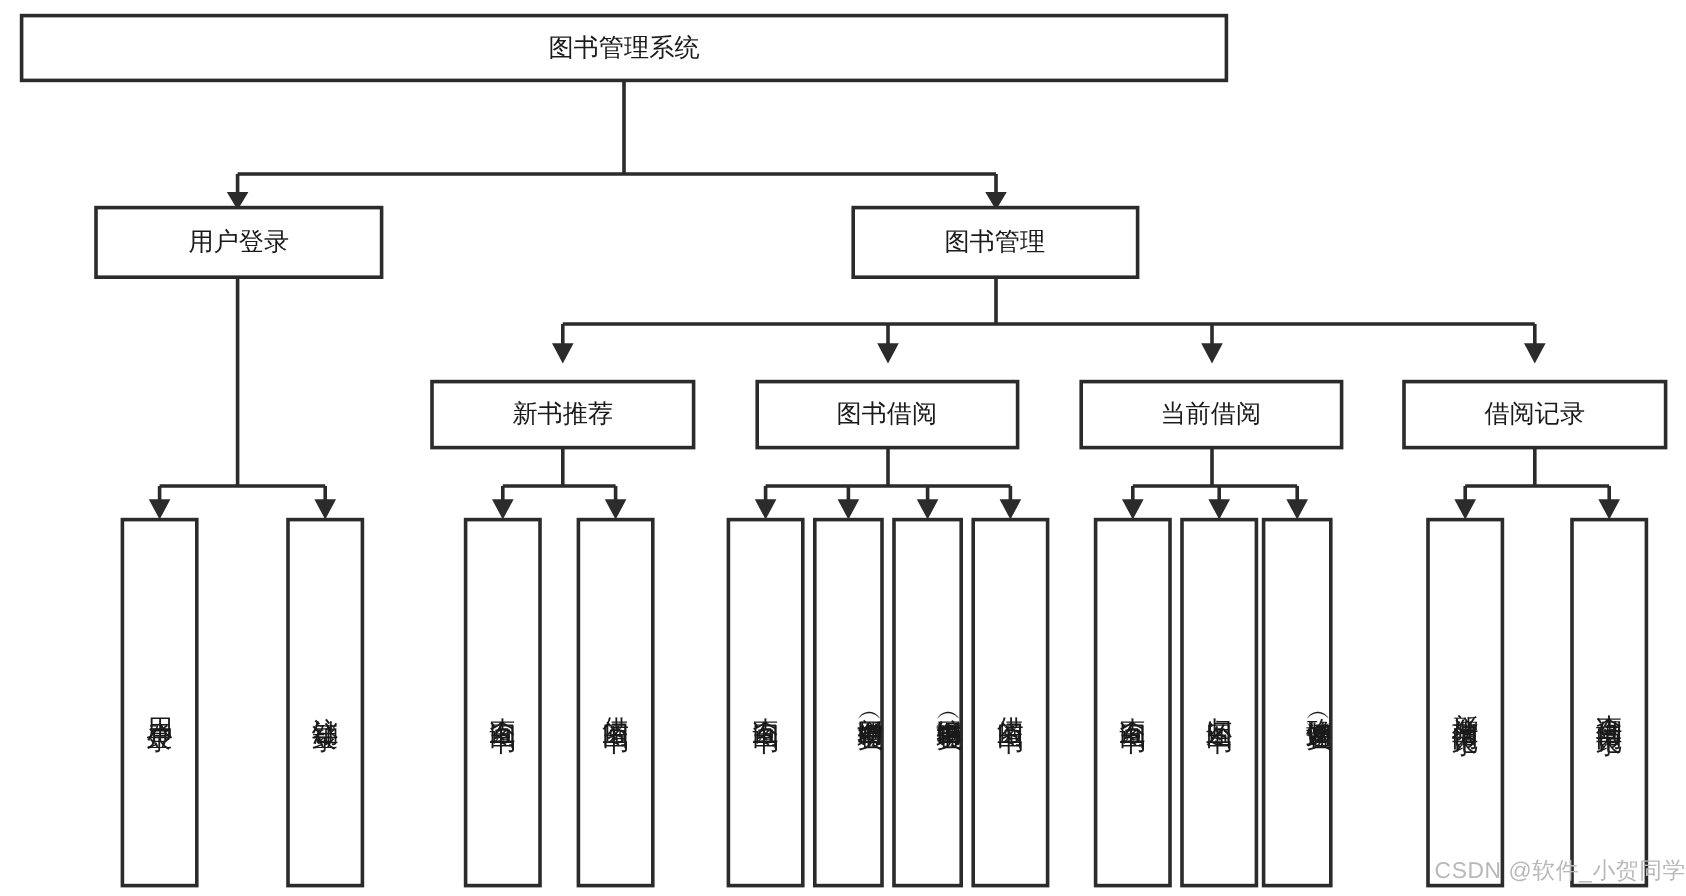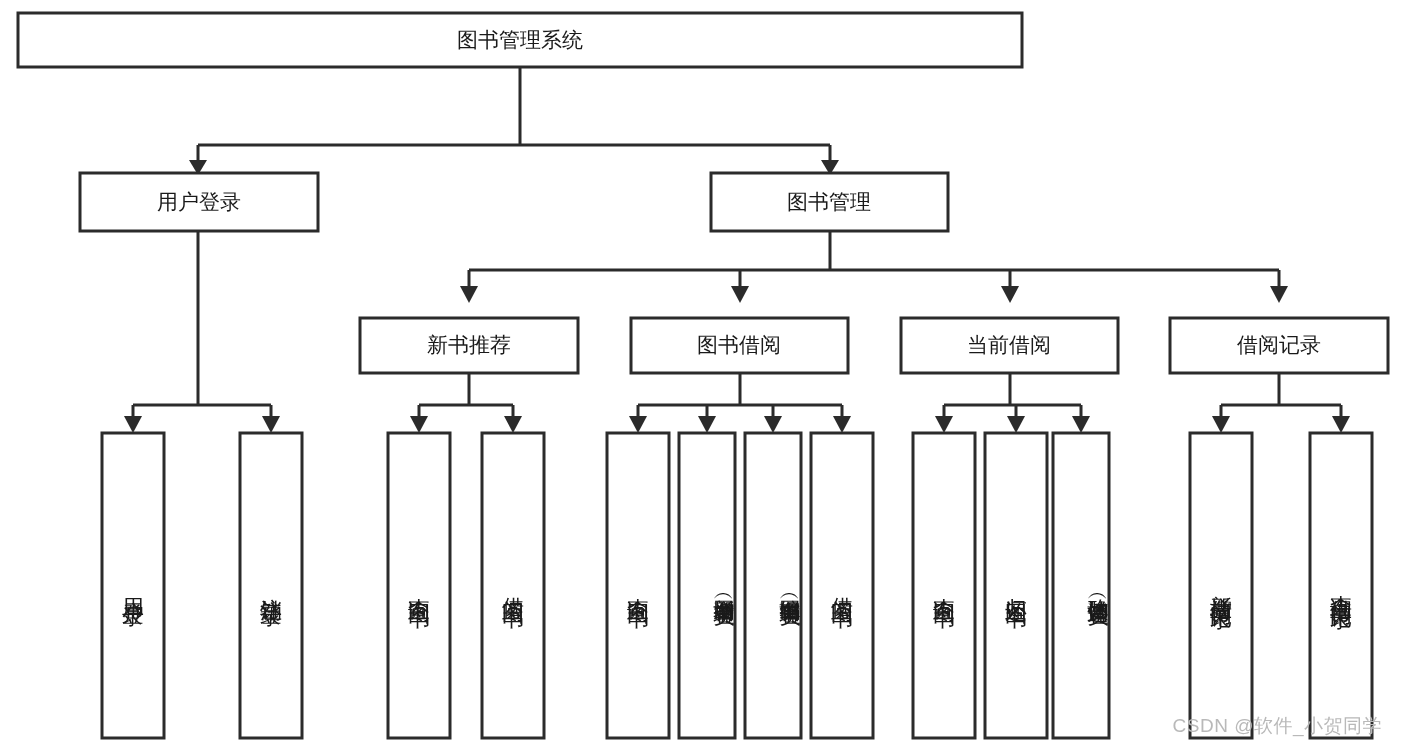--- a/index.html
+++ b/index.html
@@ -56,21 +56,21 @@
     font-size: 22px;
     line-height: 1.0;
     color: #1a1a1a;
     letter-spacing: 3px;
     text-align: center;
     white-space: nowrap;
     pointer-events: none;
   }
   .watermark {
     position: absolute;
-    right: 23px;
+    right: 0;
     bottom: 6px;
     font-family: "Liberation Sans", "DejaVu Sans", sans-serif;
     font-size: 19px;
     color: #b9b9b9;
     letter-spacing: 0.5px;
     white-space: nowrap;
   }
 </style>
 </head>
 <body>

